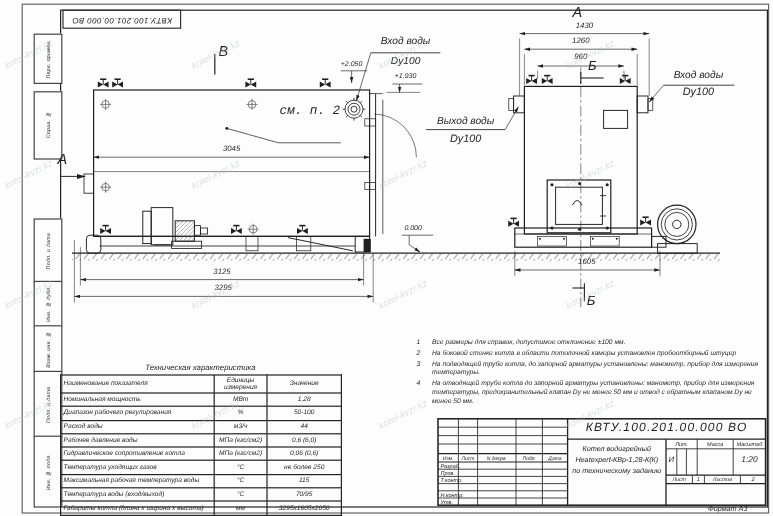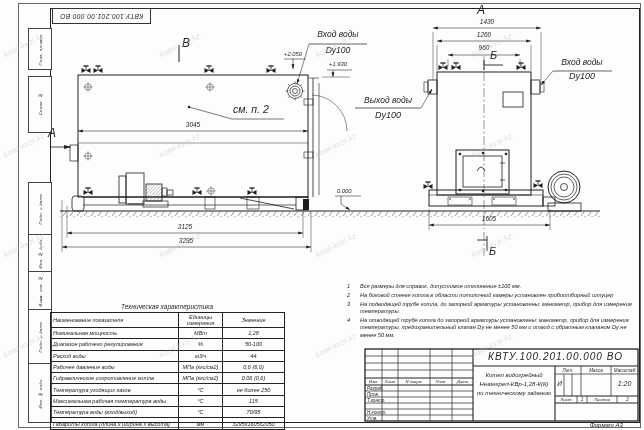--- a/index.html
+++ b/index.html
@@ -281,21 +281,21 @@
     </g>
   </svg>
 
   <div class="txt-layer">
 
     <div class="lbl" style="left:182px;top:37px;font-size:12px;">В</div>
     <div class="lbl ctr" style="left:309px;top:30px;width:58px;font-size:8.5px;">Вход воды</div>
     <div class="lbl ctr" style="left:309px;top:46px;width:58px;font-size:8.5px;">Dy100</div>
     <div class="lbl" style="left:284px;top:51px;font-size:5.8px;">+2.050</div>
     <div class="lbl" style="left:329px;top:61px;font-size:5.8px;">+1.930</div>
-    <div class="lbl" style="left:233px;top:104px;font-size:10.5px;">см. п. 2</div>
+    <div class="lbl" style="left:233px;top:88px;font-size:10.5px;font-family:Liberation Mono, monospace;">см. п. 2</div>
     <div class="lbl ctr" style="left:170px;top:122px;width:46px;font-size:6.5px;">3045</div>
     <div class="lbl" style="left:48px;top:127px;font-size:12px;">А</div>
     <div class="lbl ctr" style="left:162px;top:224px;width:46px;font-size:6.5px;">3125</div>
     <div class="lbl ctr" style="left:163px;top:238px;width:46px;font-size:6.5px;">3295</div>
     <div class="lbl" style="left:337px;top:188px;font-size:5.8px;">0.000</div>
 
     <div class="lbl" style="left:477px;top:4px;font-size:12px;">А</div>
     <div class="lbl ctr" style="left:464px;top:19px;width:46px;font-size:6.5px;">1430</div>
     <div class="lbl ctr" style="left:461px;top:32px;width:46px;font-size:6.5px;">1260</div>
     <div class="lbl ctr" style="left:461px;top:45px;width:46px;font-size:6.5px;">960</div>

